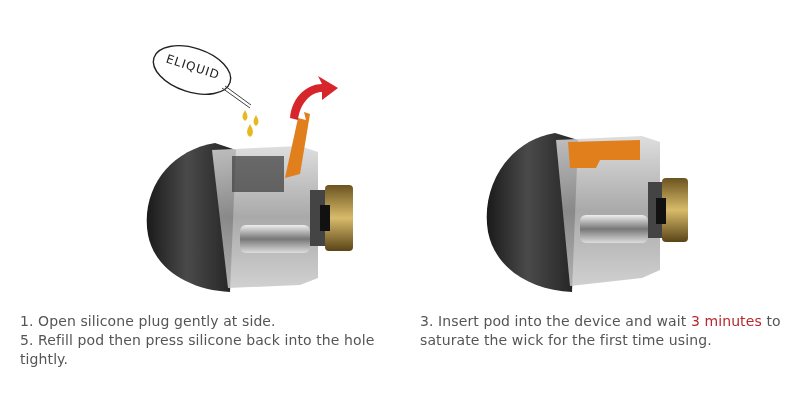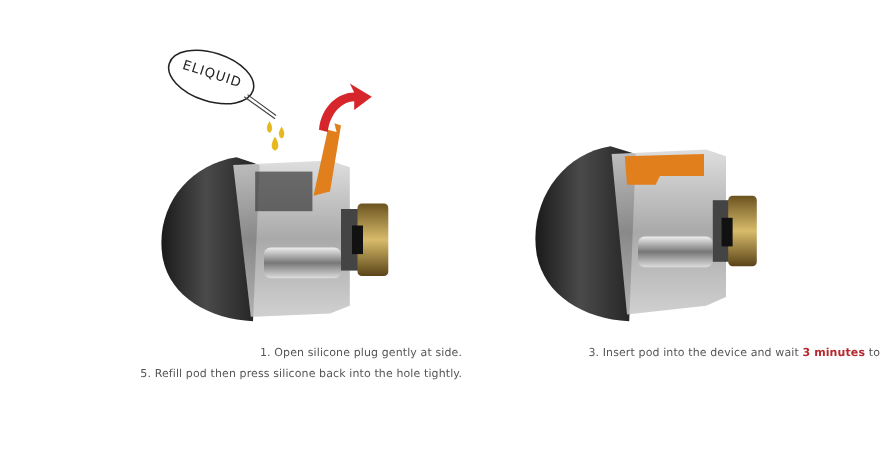--- a/index.html
+++ b/index.html
@@ -1,20 +1,20 @@
 <!DOCTYPE html>
 <html><head>
 <meta charset="utf-8">
 <style>
   html, body { margin:0; padding:0; }
   body { width:800px; height:420px; background:#ffffff; position:relative; overflow:hidden;
          font-family:"DejaVu Sans", sans-serif; }
   .panel { position:absolute; }
-  .caption { position:absolute; text-align:right; color:#555555; font-size:10px; line-height:19px; letter-spacing:0.1px; }
-  .highlight { color:#b7282e;font-weight:bold; }
+  .caption { position:absolute; text-align:left; color:#555555; font-size:14px; line-height:19px; letter-spacing:0.1px; }
+  .highlight { color:#b7282e; }
   svg { position:absolute; left:0; top:0; }
 </style>
 </head>
 <body>
 
 <svg width="800" height="420" viewBox="0 0 800 420">
   <defs>
     <linearGradient id="shellG" x1="0" y1="0" x2="1" y2="0">
       <stop offset="0" stop-color="#1a1a1a"></stop>
       <stop offset="0.45" stop-color="#4a4a4a"></stop>
@@ -72,13 +72,14 @@
 
 <div class="panel" style="left:158px;top:60px;width:70px;text-align:center;font-size:12px;letter-spacing:1px;color:#222;transform:rotate(18deg);">ELIQUID</div>
 
 <div class="caption" style="left:20px;top:312px;width:400px;">
   <div>1. Open silicone plug gently at side.</div>
   <div>5. Refill pod then press silicone back into the hole tightly.</div>
 </div>
 
 <div class="caption" style="left:420px;top:312px;width:380px;">
   <div><span>3. Insert pod into the device and wait </span><span class="highlight">3 minutes</span><span> to</span></div>
+  <div>saturate the wick for the first time using.</div>
 </div>
 
 </body></html>

